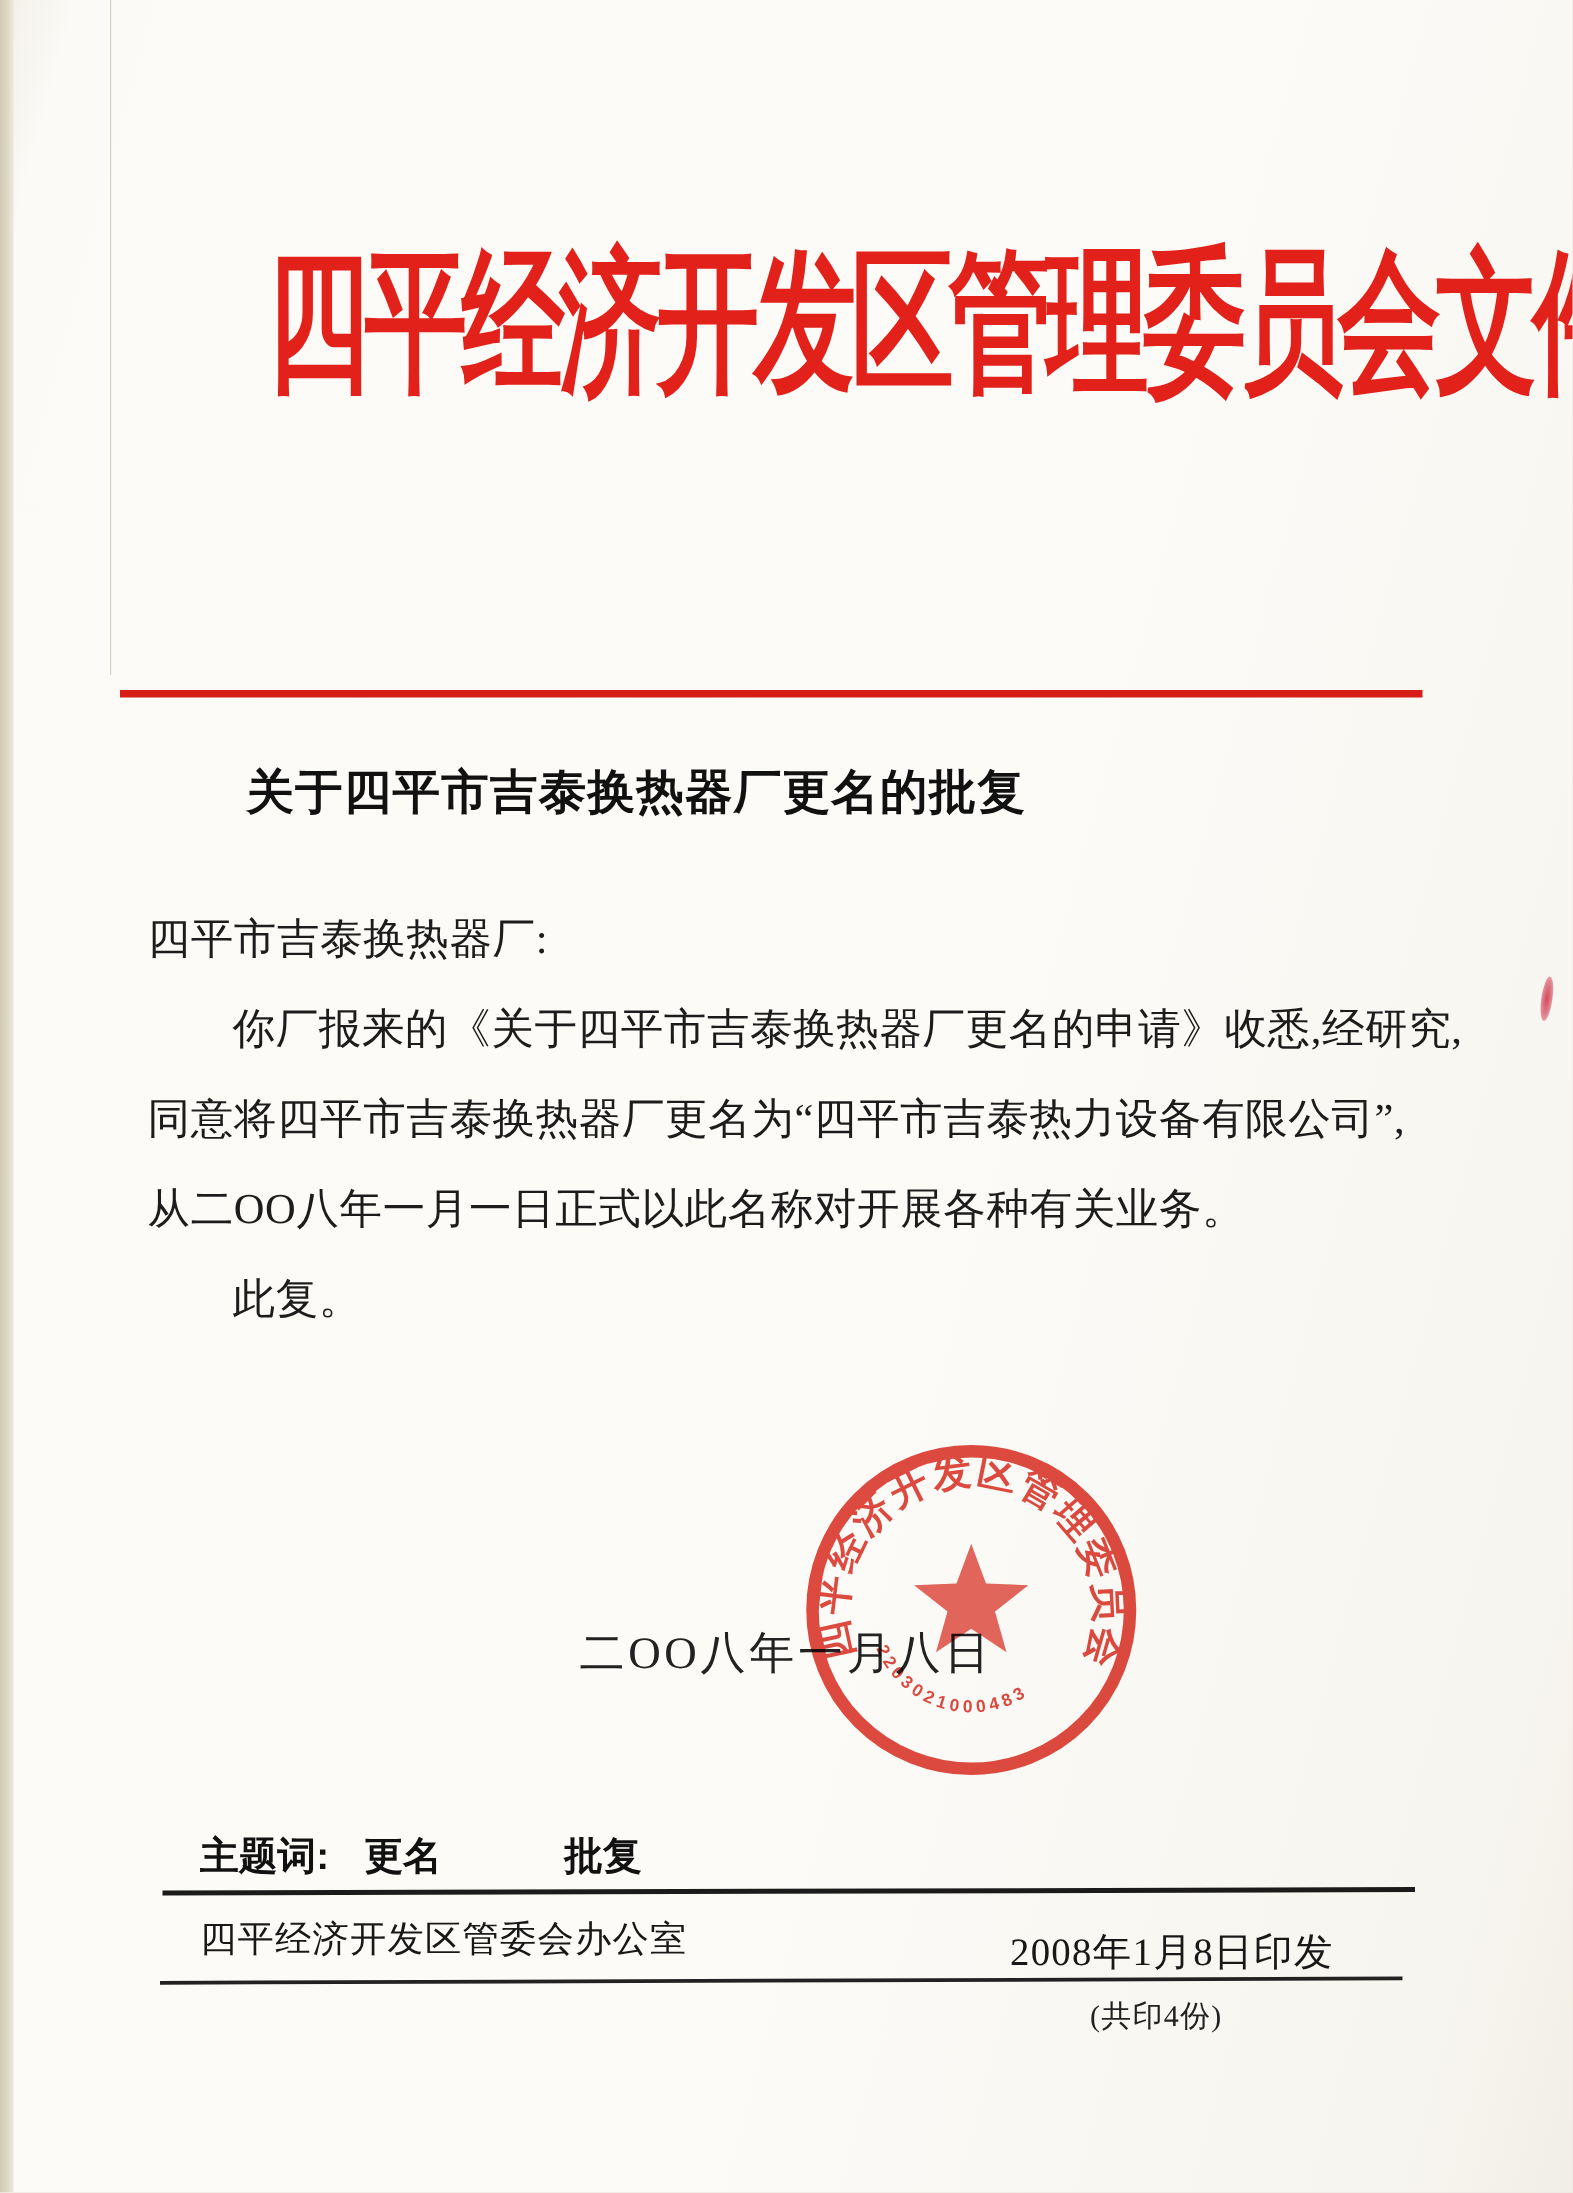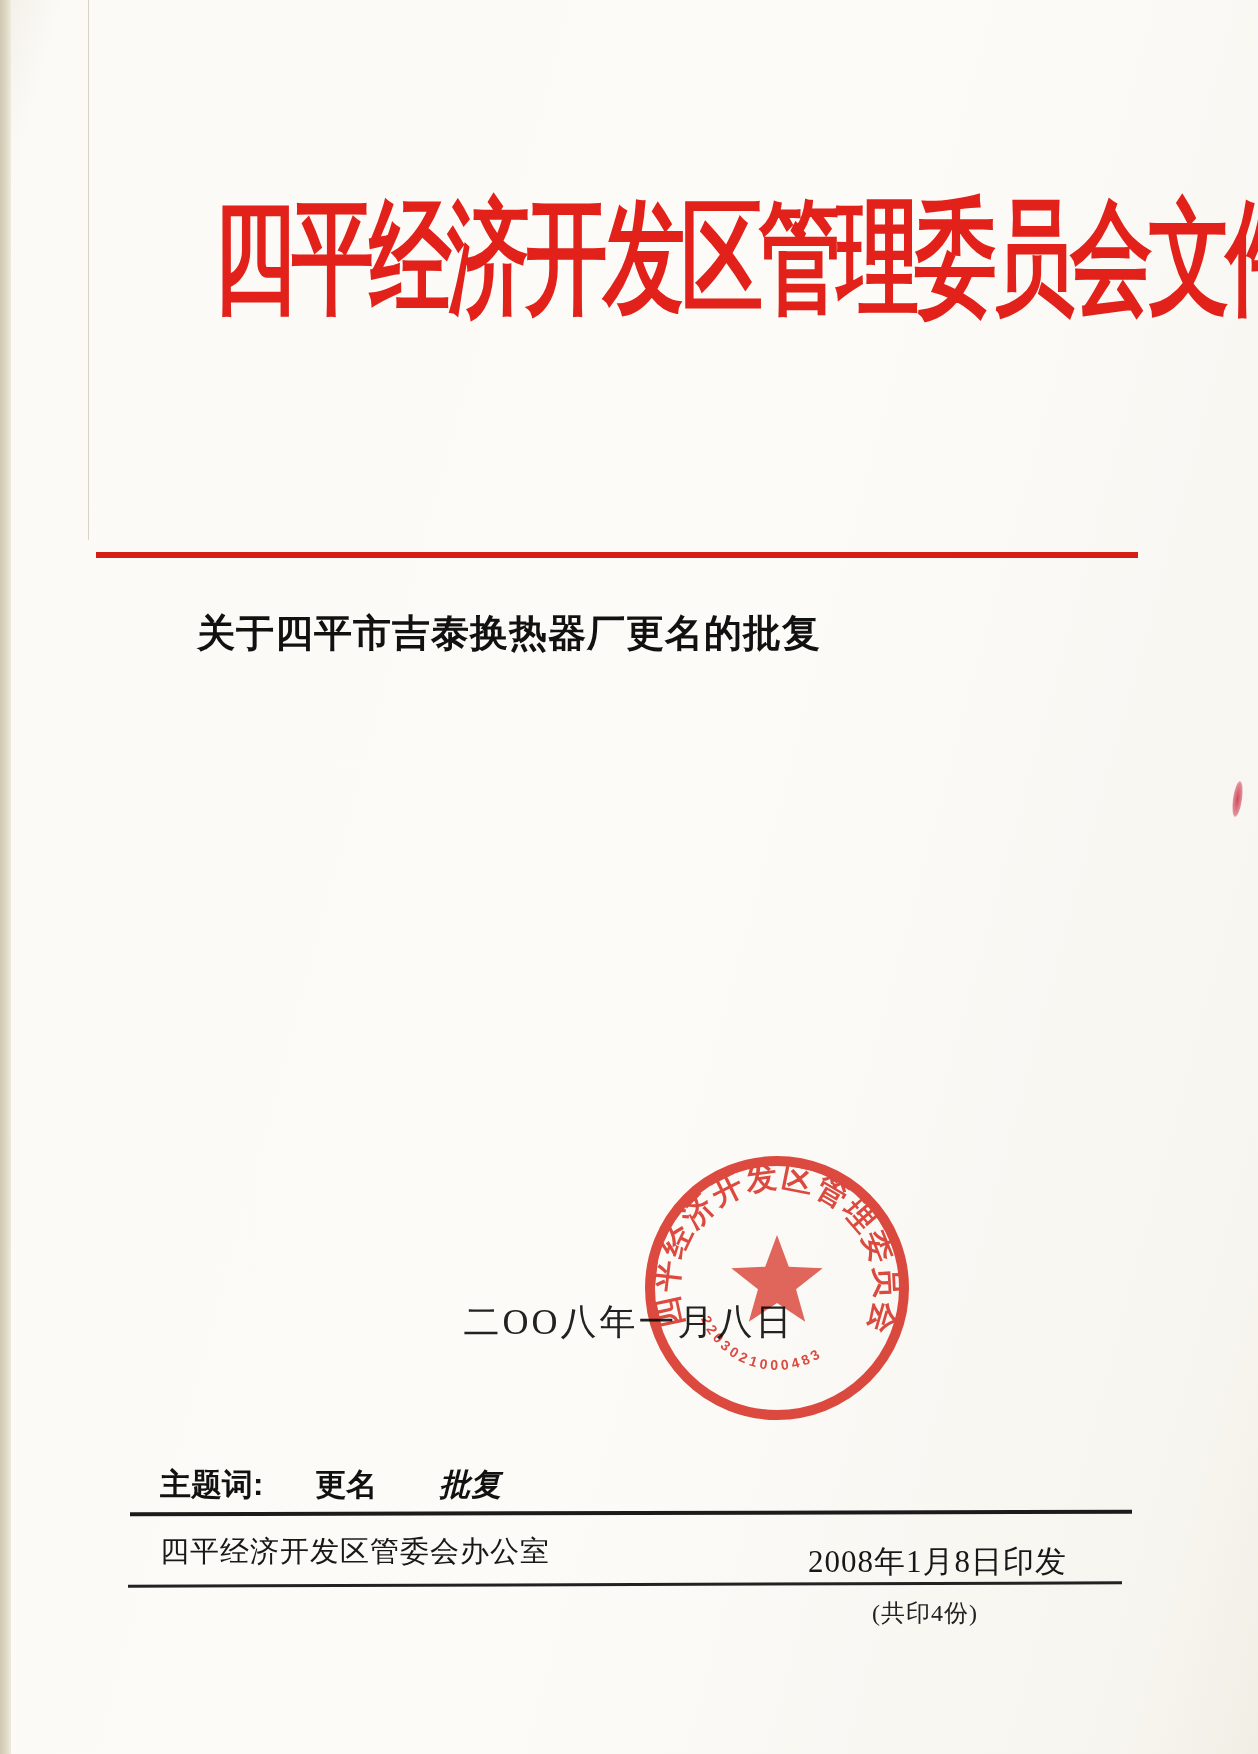--- a/index.html
+++ b/index.html
@@ -61,22 +61,22 @@
   }
   .seal{
     position:absolute;left:642px;top:1153px;width:270px;height:270px;
     z-index:2;opacity:0.9;mix-blend-mode:multiply;
   }
   .keywords-row{
     position:absolute;left:160px;top:1464px;
     font-size:31px;font-weight:bold;color:#111;
     font-family:"Liberation Sans", sans-serif;
   }
-  .keywords-row .kw-term1{margin-left:52px;}
-  .keywords-row .kw-term2{margin-left:62px;font-style:italic;}
+  .keywords-row .kw-term1{margin-left:28px;}
+  .keywords-row .kw-term2{margin-left:98px;}
   .footer-rule-1{
     position:absolute;left:130px;top:1511px;width:1002px;height:4px;background:#1b1b1b;
     transform:rotate(-0.15deg);
   }
   .footer-rule-2{
     position:absolute;left:128px;top:1583px;width:994px;height:3px;background:#222;
     transform:rotate(-0.2deg);
   }
   .footer-office{
     position:absolute;left:160px;top:1532px;font-size:29px;color:#181818;letter-spacing:1px;
@@ -98,20 +98,27 @@
   <div class="scan-crease"></div>
   <div class="red-edge-mark"></div>
 
   <div class="header-title">四平经济开发区管理委员会文件</div>
 
 
   <div class="red-rule"></div>
 
   <div class="subject-title">关于四平市吉泰换热器厂更名的批复</div>
 
+  <div class="body-block">
+    <div class="body-line">四平市吉泰换热器厂:</div>
+    <div class="body-line indent">你厂报来的《关于四平市吉泰换热器厂更名的申请》收悉,经研究,</div>
+    <div class="body-line">同意将四平市吉泰换热器厂更名为“四平市吉泰热力设备有限公司”,</div>
+    <div class="body-line">从二OO八年一月一日正式以此名称对开展各种有关业务。</div>
+    <div class="body-line indent">此复。</div>
+  </div>
 
   <div class="date-line">二OO八年一月八日</div>
 
   <div class="seal">
     <svg width="270" height="270" viewBox="0 0 270 270">
       <defs>
         <path id="seal-arc-top" d="M 44.4 177.3 A 100 100 0 1 1 225.6 177.3" fill="none"></path>
         <path id="seal-arc-bottom" d="M 55.8 156.2 A 82 82 0 0 0 214.2 156.2" fill="none"></path>
       </defs>
       <circle cx="135" cy="135" r="127" fill="none" stroke="#dd372c" stroke-width="10"></circle>

